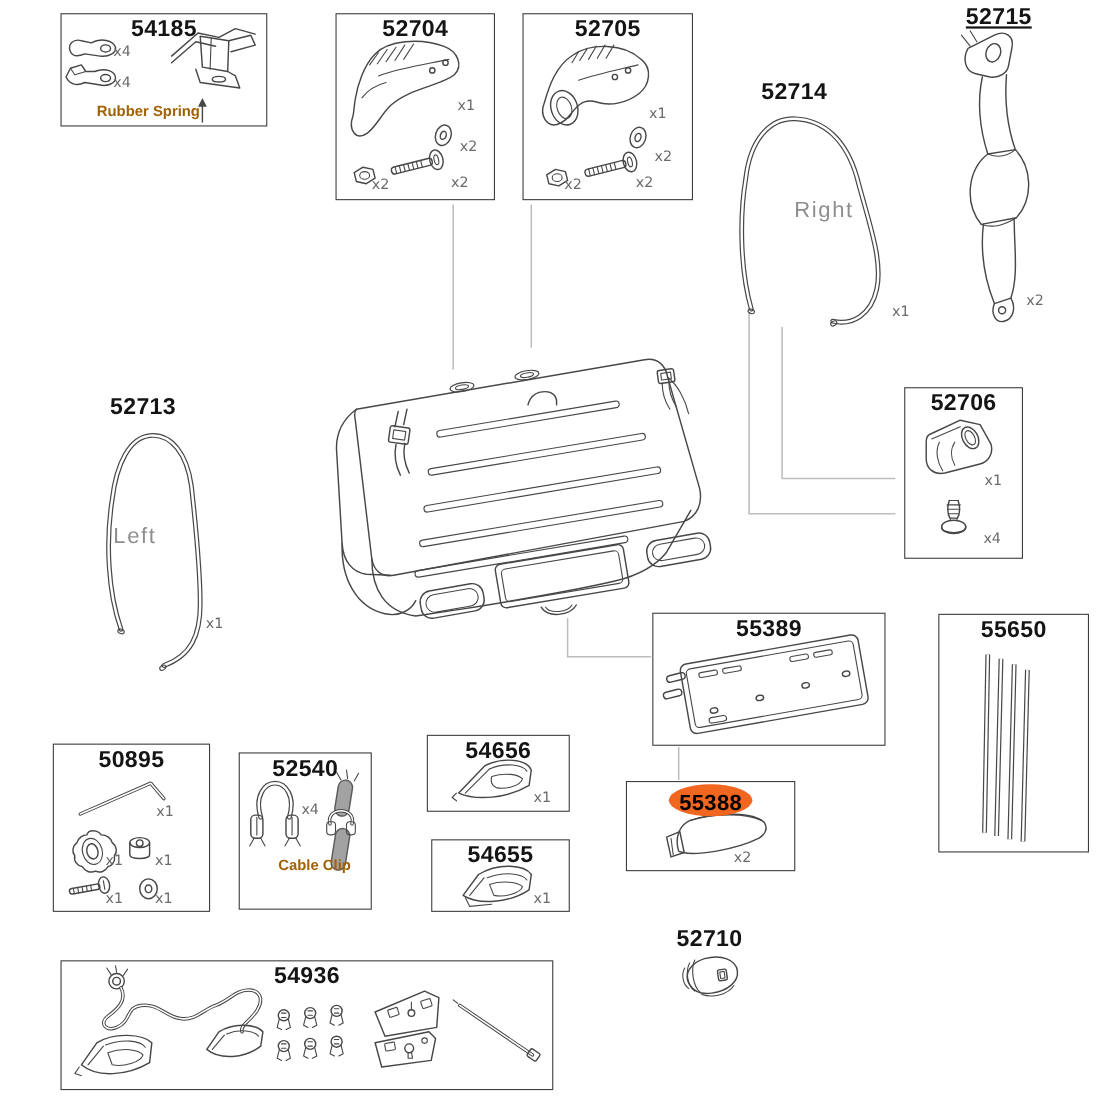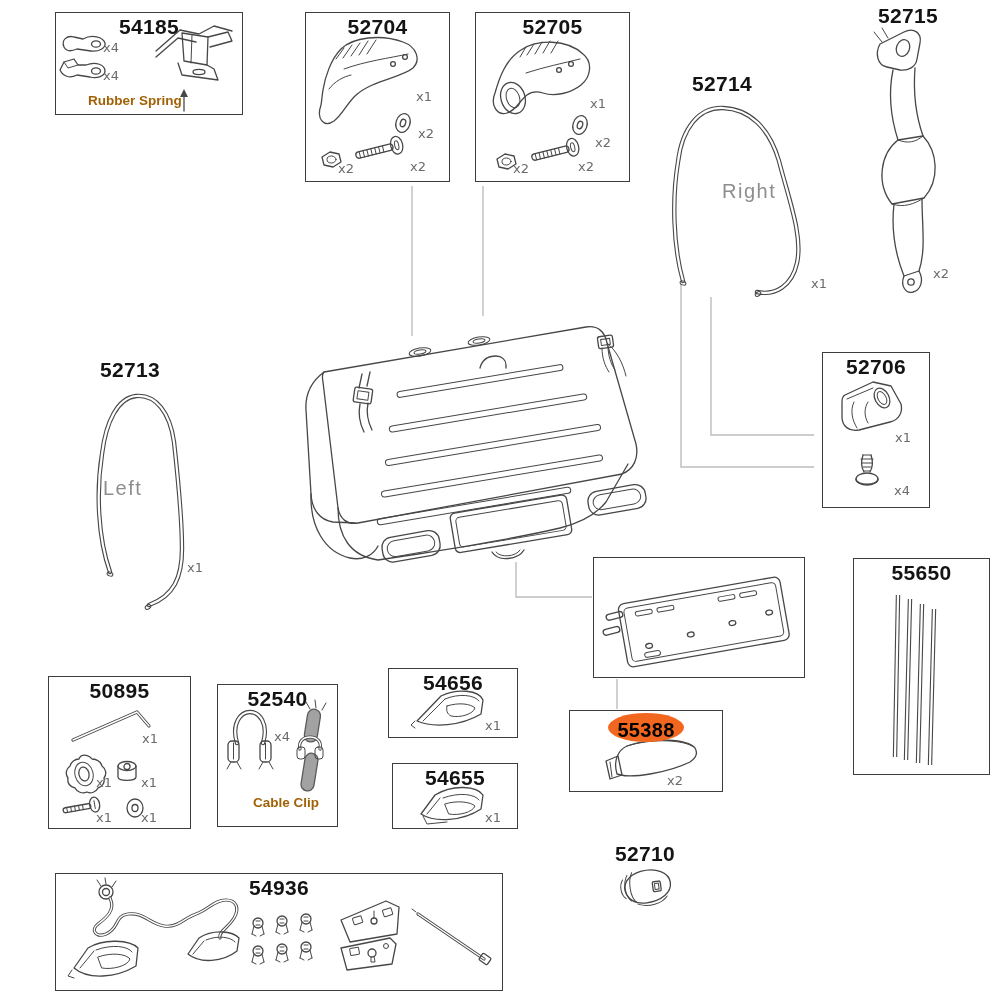--- a/index.html
+++ b/index.html
@@ -185,21 +185,21 @@
       <path class="tube" d="M20,181 C10,146 9,98 15,62 C19,28 36,7 60,8 C86,9 106,27 116,61 C126,100 140,136 134,163 C129,186 112,196 94,192"></path>
       <path class="tubein" d="M20,181 C10,146 9,98 15,62 C19,28 36,7 60,8 C86,9 106,27 116,61 C126,100 140,136 134,163 C129,186 112,196 94,192"></path>
       <ellipse cx="20" cy="183" rx="3" ry="2" transform="rotate(20 20 183)" class="thin"></ellipse>
       <ellipse cx="95" cy="194" rx="2" ry="3" transform="rotate(60 95 194)" class="thin"></ellipse>
     </svg>
     <span class="side" style="left:72px;top:110px;">Right</span>
     <span class="qty" style="left:161px;top:206px;">x1</span>
   </div>
 
   <div class="pgroup" style="left:845px;top:4px;width:135px;height:295px;z-index:2;">
-    <div class="pnum-free" style="left:3px;top:0;width:120px;">52715</div>
+    <div class="pnum-free" style="left:3px;top:0;width:120px;text-decoration:underline;">52715</div>
     <svg class="art" style="left:13px;top:20px;" width="115" height="270" viewBox="0 0 115 270">
       <path d="M22,20 L46,8 C56,3 64,9 62,19 L59,35 C58,43 50,47 42,46 L29,43 C19,41 17,29 22,20 Z"></path>
       <ellipse cx="45" cy="24" rx="6.5" ry="8.5" transform="rotate(20 45 24)"></ellipse>
       <path d="M24,18 L16,8 M30,14 L24,4" class="thin"></path>
       <path d="M35,46 C30,70 33,94 40,116"></path>
       <path d="M57,44 C55,70 58,92 65,112"></path>
       <path d="M40,116 C22,130 18,160 34,180 L66,174 C82,156 80,128 65,112 Z"></path>
       <path d="M40,116 C50,120 58,118 65,112 M34,180 C46,184 56,180 66,174" class="thin"></path>
       <path d="M36,180 C33,206 38,232 46,252"></path>
       <path d="M64,175 C64,202 68,226 61,247"></path>
@@ -236,20 +236,21 @@
         <path d="M10,2 C8,8 8,14 11,19 M18,2 C20,8 20,14 17,19"></path>
         <ellipse cx="14" cy="26" rx="11" ry="6"></ellipse>
         <path d="M3,26 C3,33 25,33 25,26"></path>
       </g>
     </svg>
     <span class="qty" style="left:72px;top:77px;">x1</span>
     <span class="qty" style="left:71px;top:130px;">x4</span>
   </div>
 
   <div class="pbox" style="left:593px;top:557px;width:212px;height:121px;z-index:2;">
+    <div class="pnum">55389</div>
     <svg class="art" style="left:0;top:0;" width="209" height="118" viewBox="0 0 209 118">
       <g transform="rotate(-10 110 65)">
         <rect x="28" y="32" width="164" height="64" rx="6"></rect>
         <rect x="33" y="37" width="154" height="54" rx="4" class="thin"></rect>
         <rect x="44" y="42" width="17" height="4.5" rx="2" class="thin"></rect>
         <rect x="66" y="42" width="17" height="4.5" rx="2" class="thin"></rect>
         <rect x="128" y="42" width="17" height="4.5" rx="2" class="thin"></rect>
         <rect x="150" y="42" width="17" height="4.5" rx="2" class="thin"></rect>
         <ellipse cx="52" cy="78" rx="3.4" ry="2.4"></ellipse>
         <ellipse cx="95" cy="74" rx="3.4" ry="2.4"></ellipse>
@@ -320,21 +321,21 @@
         <path d="M8,2 L4,-5 M14,1 L13,-7 M20,3 L24,-4" class="thin"></path>
         <rect x="4" y="2" width="13" height="33" rx="6.5" transform="rotate(9 10 18)" class="gray"></rect>
         <rect x="1" y="46" width="13" height="38" rx="6.5" transform="rotate(9 7 65)" class="gray"></rect>
         <path class="tube3" d="M-2,42 C-4,34 2,30 8,30 C14,30 20,34 18,42"></path>
         <path class="tubein2" d="M-2,42 C-4,34 2,30 8,30 C14,30 20,34 18,42"></path>
         <rect x="-5" y="40" width="8" height="12" rx="3" class="thin"></rect>
         <rect x="13" y="40" width="8" height="12" rx="3" class="thin"></rect>
       </g>
     </svg>
     <span class="qty" style="left:56px;top:44px;">x4</span>
-    <span class="caption" style="left:8px;top:110px;">Cable Clip</span>
+    <span class="caption" style="left:8px;top:94px;">Cable Clip</span>
   </div>
 
   <div class="pbox" style="left:388px;top:668px;width:130px;height:70px;z-index:2;padding-left:43px;">
     <div class="pnum">54656</div>
     <svg class="art" style="left:0;top:0;" width="127" height="67" viewBox="0 0 127 67">
       <g transform="translate(26,16)">
         <path d="M2,36 L26,11 C42,3 64,5 68,15 L66,29 C46,41 18,43 2,36 Z"></path>
         <path d="M8,36 L30,14" class="thin"></path>
         <path d="M30,14 C44,8 60,10 64,16" class="thin"></path>
         <path d="M32,21 C44,17 56,19 60,23 C58,29 46,33 36,31 C32,29 31,25 32,21 Z" class="thin"></path>

